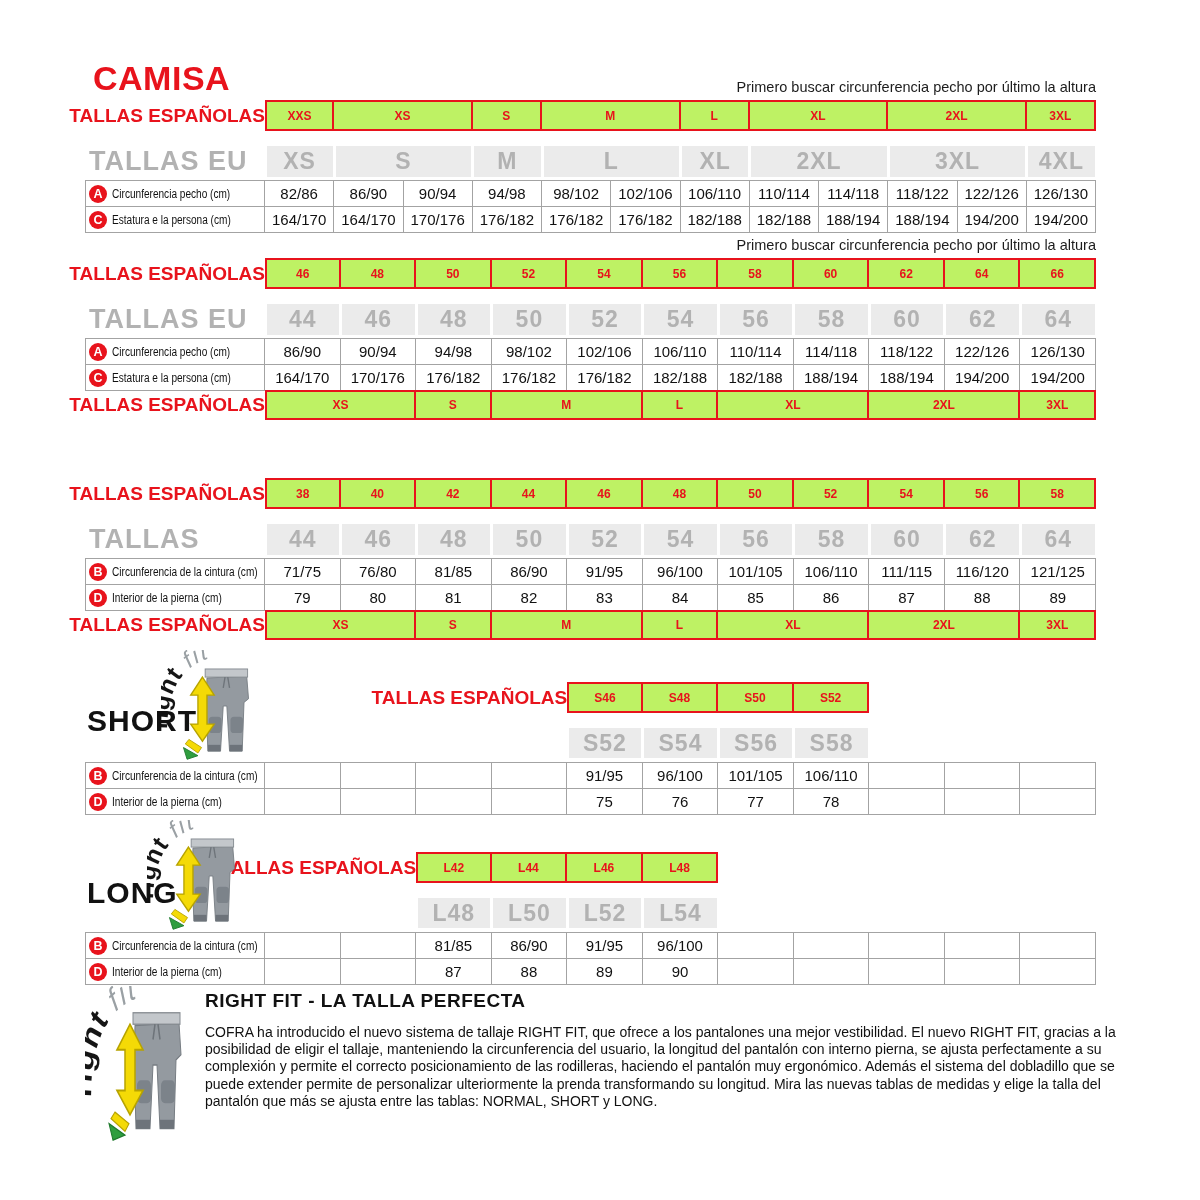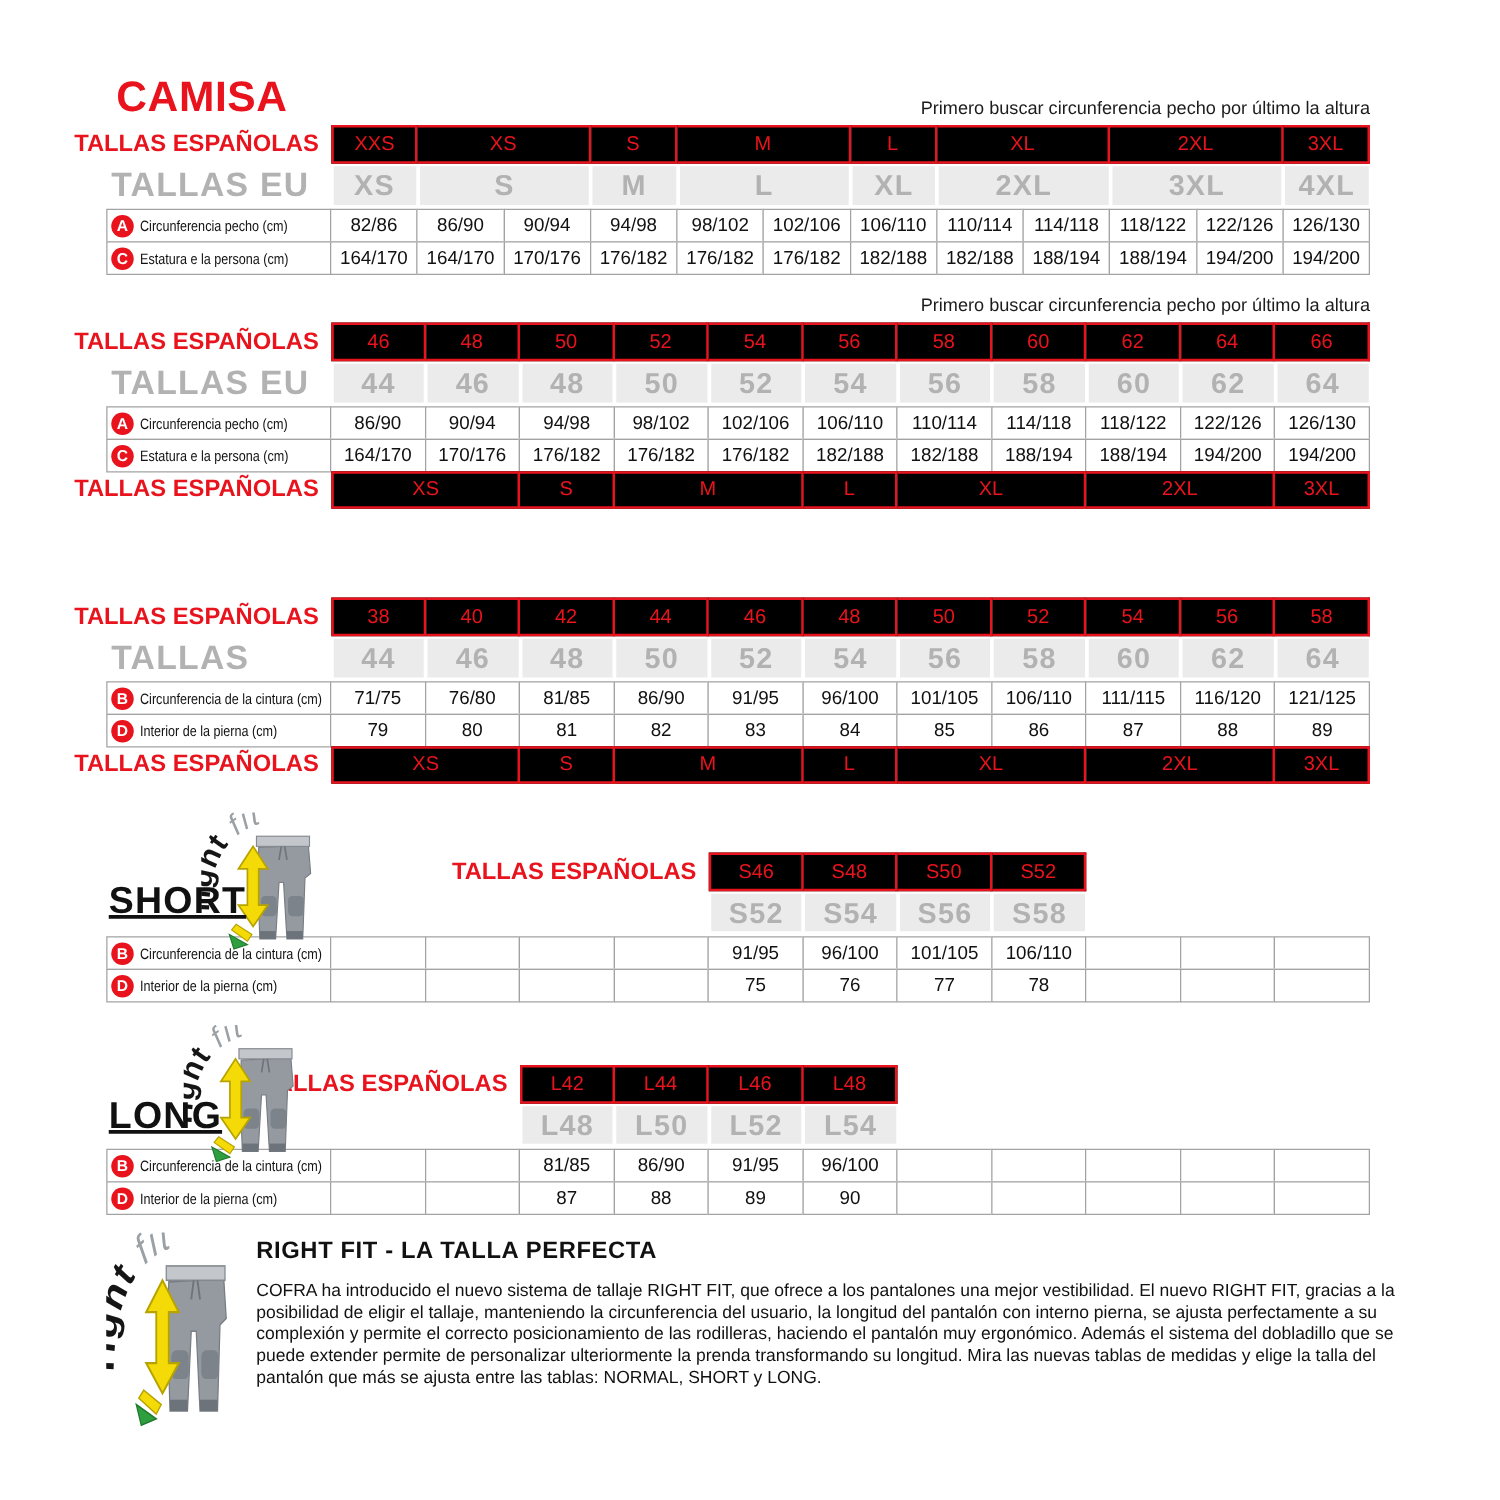--- a/index.html
+++ b/index.html
@@ -10,50 +10,50 @@
   }
   section{position:absolute;left:85px;width:1011px;}
 
   .sec-head{position:relative;height:30px;margin-bottom:2px;}
   .sec-title{position:absolute;left:8px;bottom:0;margin:0;font-size:34px;font-weight:700;
     color:var(--red);letter-spacing:.5px;white-space:nowrap;}
   .note{position:absolute;right:0;bottom:3px;font-size:14.5px;color:#1c1c1c;white-space:nowrap;}
 
   .grid-row{display:grid;grid-template-columns:180px repeat(var(--cols),1fr);}
   .red-row{height:31px;}
-  .gray-row{height:30px;margin-top:2px;}
+  .gray-row{height:30px;margin-top:15px;}
   .rows{margin-top:4px;}
   .data-row{height:27px;}
   .data-row + .data-row{margin-top:-1px;}
   .footer-row{height:30px;margin-top:-1px;}
 
-  .lbl-es{display:flex;align-items:center;justify-content:flex-end;padding-right:10px;
+  .lbl-es{display:flex;align-items:center;justify-content:flex-end;padding-right:0;
     font-size:19px;font-weight:700;color:var(--red);white-space:nowrap;}
   .lbl-eu{display:flex;align-items:center;padding-left:4px;font-size:27px;font-weight:700;
     color:var(--graytxt);letter-spacing:1px;white-space:nowrap;}
 
-  .redbox{display:flex;align-items:center;justify-content:center;background:#000000;
-    border:2.5px solid var(--red);border-left:none;font-size:16px;font-weight:400;color:var(--red);}
+  .redbox{display:flex;align-items:center;justify-content:center;background:#bef264;
+    border:2.5px solid var(--red);border-left:none;font-size:12px;font-weight:700;color:var(--red);}
   .redbox.first{border-left:2.5px solid var(--red);}
 
   .graycell{display:flex;align-items:center;justify-content:center;background:var(--graybg);
     margin:0 1.5px;font-size:23px;font-weight:700;color:var(--graytxt);letter-spacing:1px;}
   .spacer{background:transparent;}
 
   .data-row > div{margin-left:-1px;}
   .data-row > div:first-child{margin-left:0;}
   .row-label{display:flex;align-items:center;gap:5px;padding-left:3px;background:#fff;
     border:1px solid var(--bdr);overflow:hidden;}
   .rl-text{font-size:12px;color:#111;white-space:nowrap;transform:scaleX(.84);transform-origin:left center;}
   .badge{flex:0 0 18px;width:18px;height:18px;border-radius:50%;background:var(--red);color:#fff;
     display:flex;align-items:center;justify-content:center;font-size:12.5px;font-weight:700;}
   .val{display:flex;align-items:center;justify-content:center;background:#fff;
     border:1px solid var(--bdr);font-size:15px;color:#111;}
 
-  .variant-name{position:absolute;left:2px;font-size:30px;font-weight:700;color:#111;letter-spacing:1px;text-decoration:underline;}
+  .variant-name{position:absolute;left:2px;font-size:30px;font-weight:700;color:#111;letter-spacing:1px;}
   #sec-short .variant-name{top:22px;}
   #sec-long .variant-name{top:24px;}
   .fit-logo{position:absolute;}
   #sec-short .fit-logo{left:76px;top:-32px;}
   #sec-long .fit-logo{left:62px;top:-32px;}
 
   #sec-rightfit{height:170px;}
   .rf-title{position:absolute;left:120px;top:4px;font-size:19px;font-weight:700;color:#111;letter-spacing:.5px;}
   .rf-body{position:absolute;left:120px;top:38px;width:930px;margin:0;font-size:14px;line-height:1.23;color:#111;}
   #sec-rightfit .fit-logo{left:0;top:0;}

